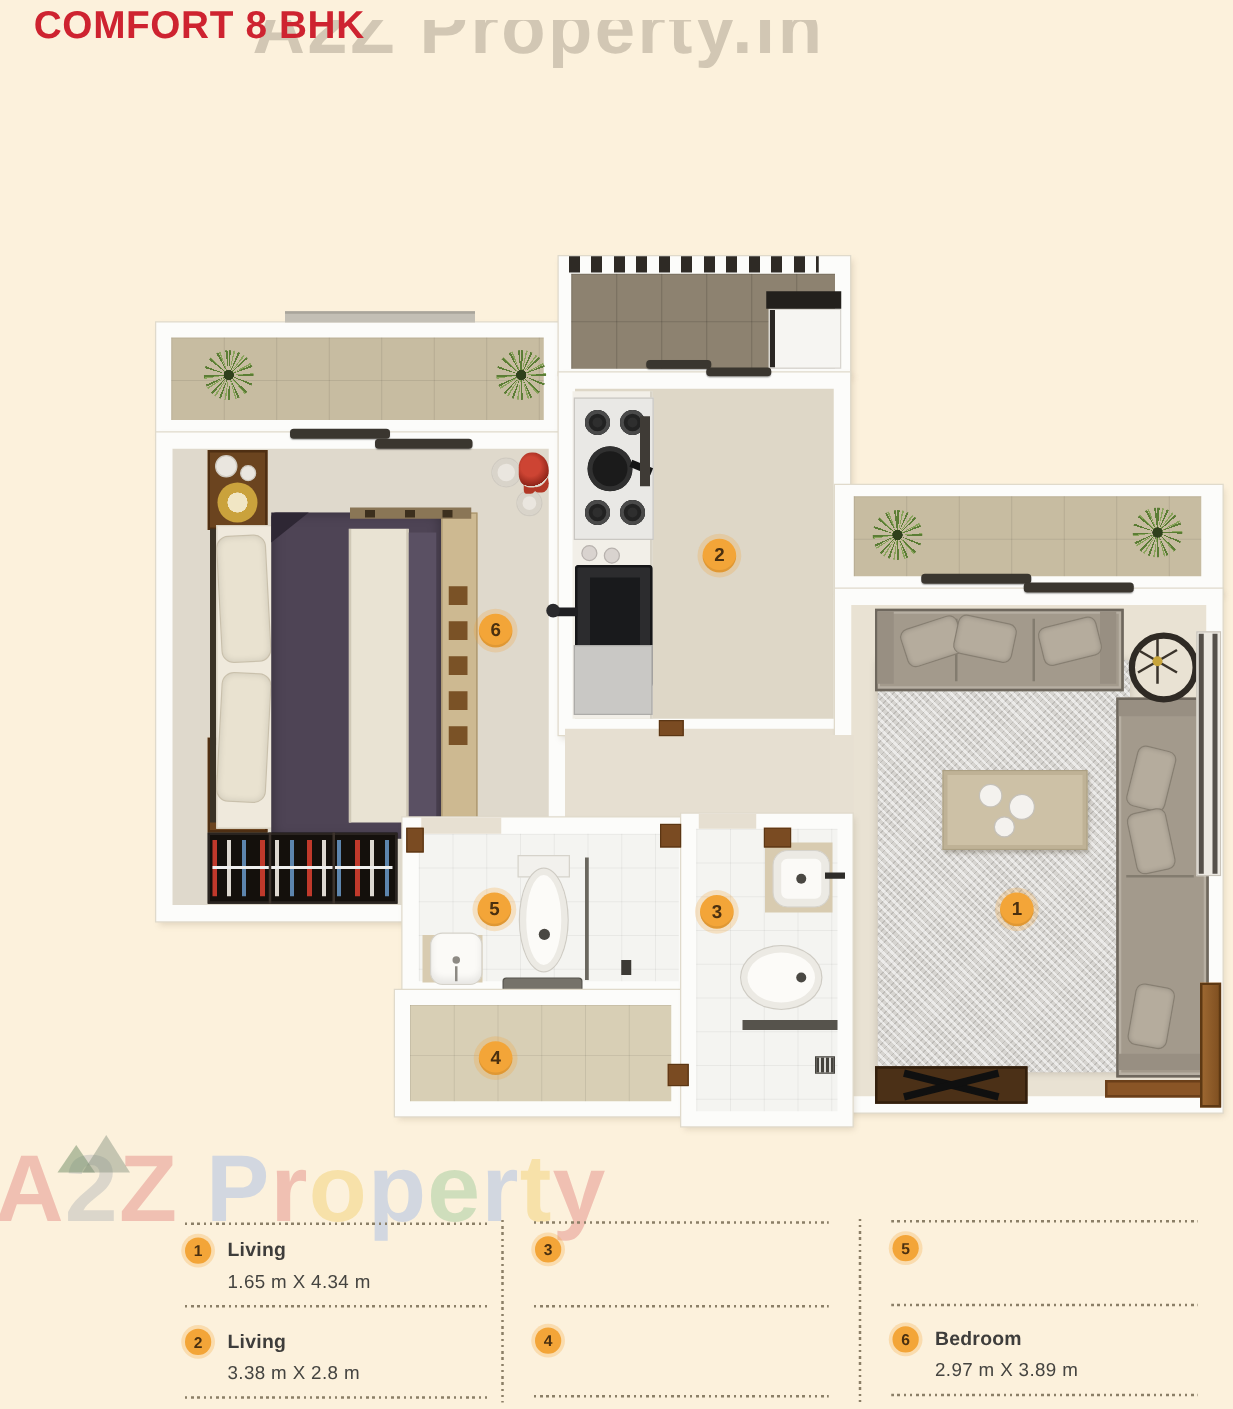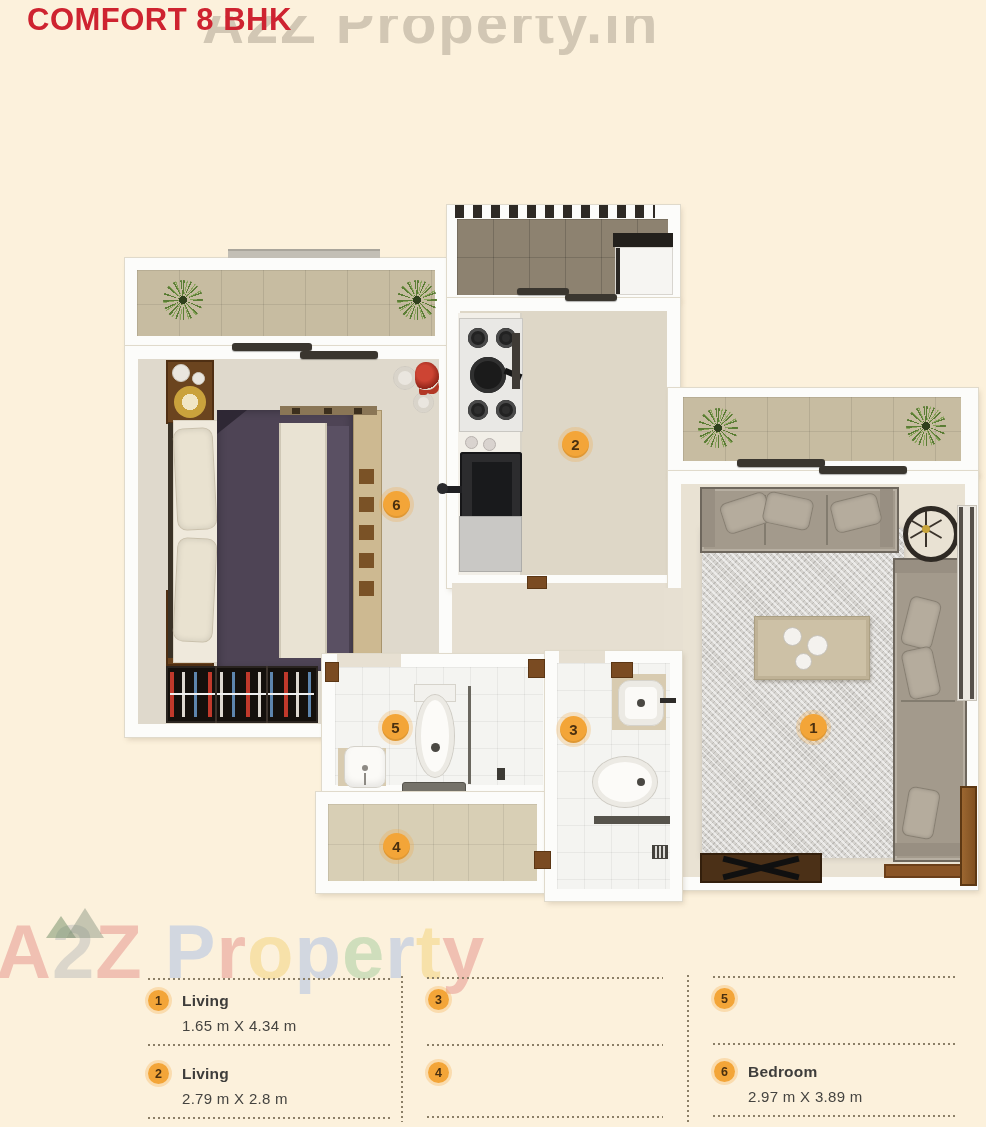--- a/index.html
+++ b/index.html
@@ -284,21 +284,21 @@
       <div class="legend-badge">1</div>
       <div>
           <div class="legend-label">Living</div>
       <div class="legend-dims">1.65 m X 4.34 m</div>
         </div>
     </div>
     <div class="a legend-item" style="left:148px;top:1063px;">
       <div class="legend-badge">2</div>
       <div>
           <div class="legend-label">Living</div>
-      <div class="legend-dims">2.79 m X 2.8 m</div>
+      <div class="legend-dims">3.38 m X 2.8 m</div>
         </div>
     </div>
     <div class="a legend-item" style="left:428px;top:989px;">
       <div class="legend-badge">3</div>
     </div>
     <div class="a legend-item" style="left:428px;top:1062px;">
       <div class="legend-badge">4</div>
     </div>
     <div class="a legend-item" style="left:714px;top:988px;">
       <div class="legend-badge">5</div>

